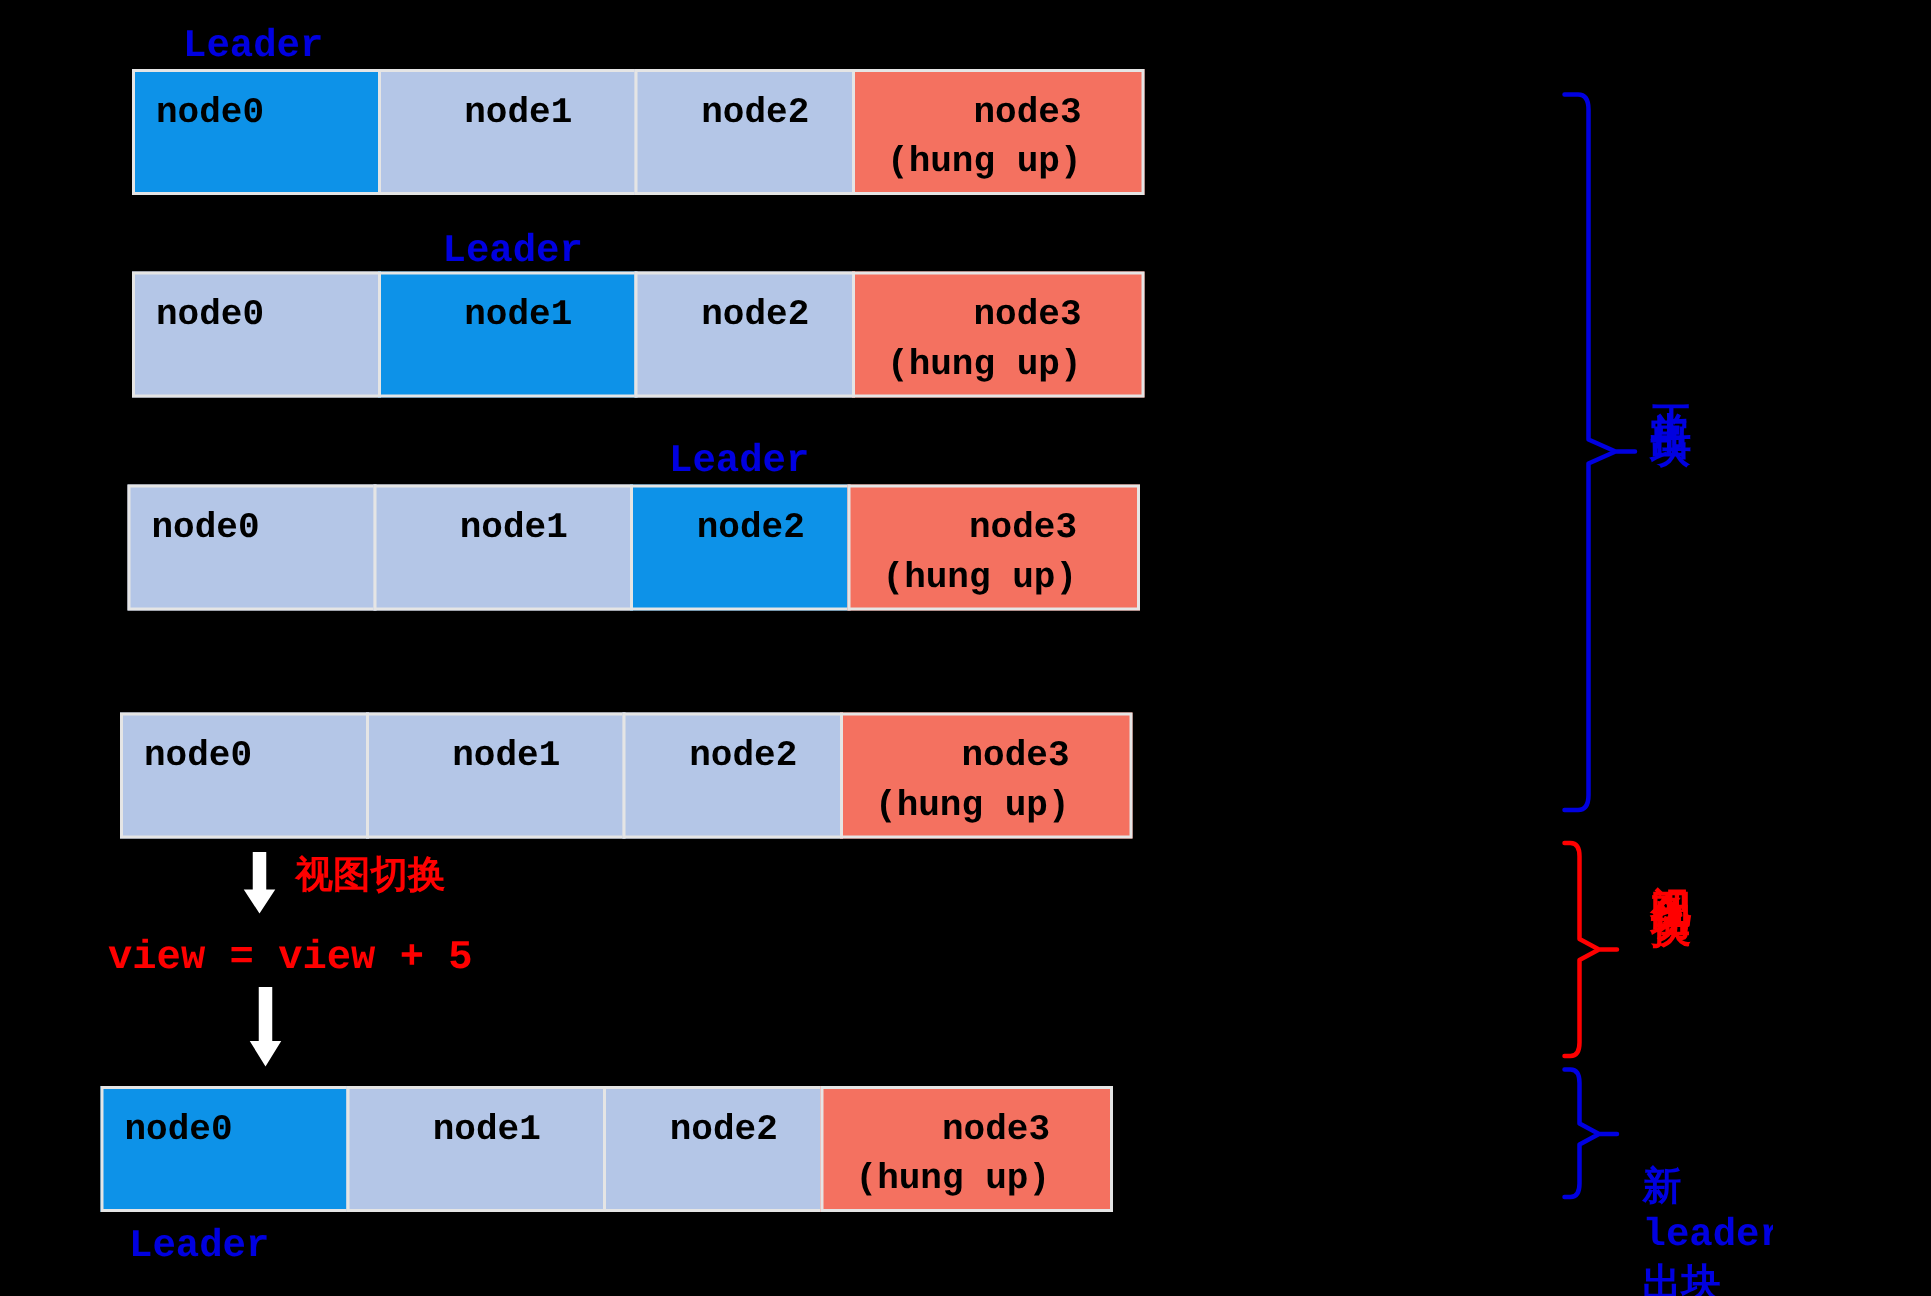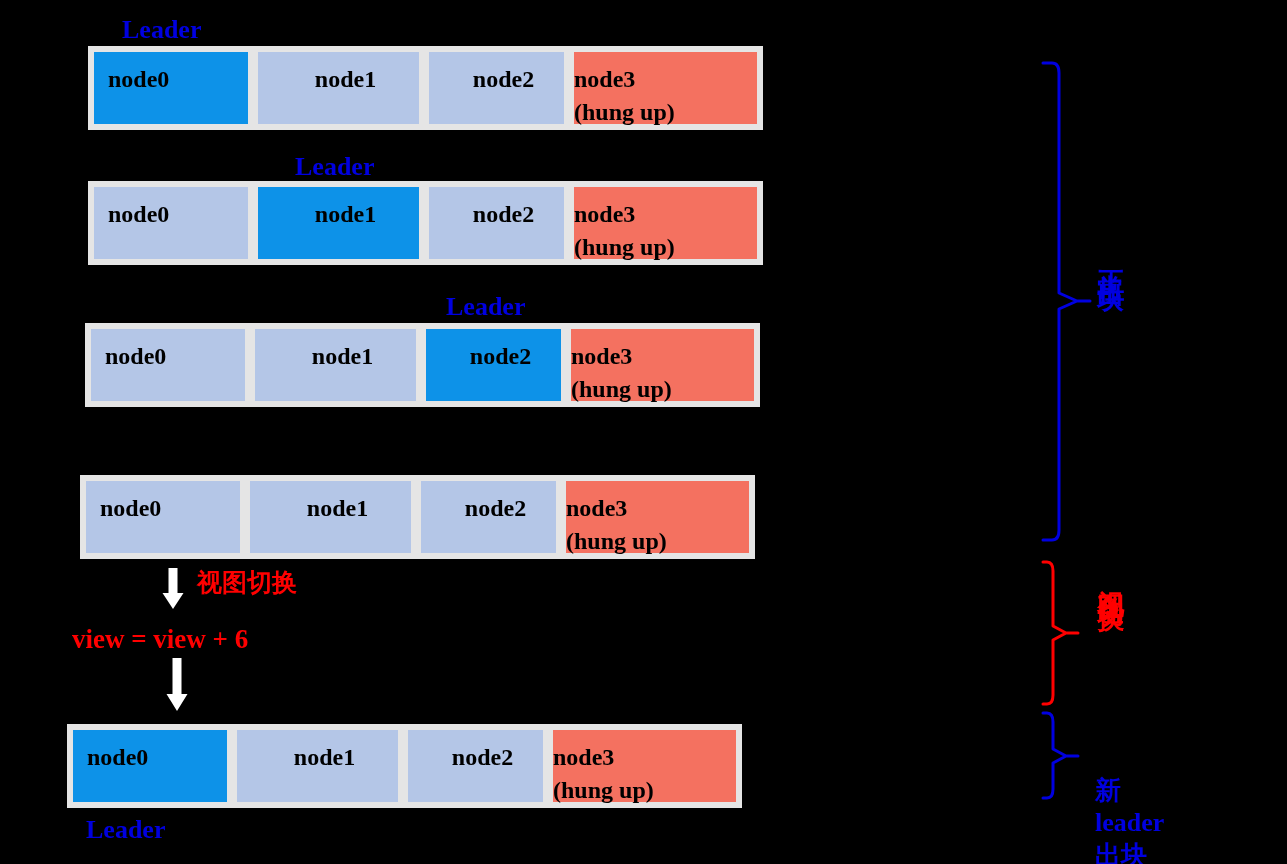--- a/index.html
+++ b/index.html
@@ -1,30 +1,30 @@
 <!DOCTYPE html>
 <html style="--background: #000000; --leader_node: #0d92e8; --normal_node: #b4c6e7; --hung_node: #f47160; --node_text: #000000; --annotation_blue: #0000e0; --annotation_red: #ff0000; --arrow: #ffffff;"><head>
 <meta charset="utf-8">
 <style>
   html,body{margin:0;padding:0;background:#000;}
   .canvas{
     position:relative;width:1182px;height:864px;overflow:hidden;
     background:var(--background,#000);
-    font-family:Liberation Serif, serif;
+    font-family:Liberation Mono, monospace;
   }
   .row{position:absolute;display:flex;}
   .node{
-    box-sizing:border-box;height:84px;border:6px solid #e5e5e5;
+    box-sizing:border-box;height:84px;border:2px solid #e5e5e5;
     padding:11px 0 0 14px;font-weight:bold;font-size:24px;line-height:33px;
     color:var(--node_text,#000);
   }
   .node + .node{margin-left:-2px;text-align:center;}
   .node.leader{background:var(--leader_node,#0d92e8);}
   .node.normal{background:var(--normal_node,#b4c6e7);}
-  .node.hung{background:var(--hung_node,#f47160);padding:11px 40px 0 0;text-align:left;}
+  .node.hung{background:var(--hung_node,#f47160);padding:11px 40px 0 0;text-align:right;}
   .node .line{display:block;}
   .leader-label{position:absolute;font-size:26px;font-weight:bold;color:var(--annotation_blue,#0000e0);}
   .red-note{position:absolute;font-weight:bold;font-size:25px;color:var(--annotation_red,#ff0000);}
   .formula{position:absolute;font-weight:bold;font-size:27px;color:var(--annotation_red,#ff0000);}
   .vlabel{
     position:absolute;writing-mode:vertical-rl;text-orientation:upright;
     font-weight:bold;font-size:27px;letter-spacing:5px;line-height:30px;
   }
   .vlabel.blue{color:var(--annotation_blue,#0000e0);}
   .vlabel.red{color:var(--annotation_red,#ff0000);}
@@ -101,21 +101,21 @@
     <div class="node normal" style="width:147px">
         <span class="line">node2</span>
       </div>
     <div class="node hung" style="width:195px">
         <span class="line">node3</span>
         <span class="line">(hung up)</span>
       </div>
   </div>
 
   <div class="red-note" style="left:197px;top:566px">视图切换</div>
-  <div class="formula" style="left:72px;top:624px">view = view + 6</div>
+  <div class="formula" style="left:72px;top:624px">view = view + 5</div>
 
   <div class="row" style="left:67px;top:724px">
     <div class="node leader" style="width:166px">
         <span class="line">node0</span>
       </div>
     <div class="node normal" style="width:173px">
         <span class="line">node1</span>
       </div>
     <div class="node normal" style="width:147px">
         <span class="line">node2</span>

